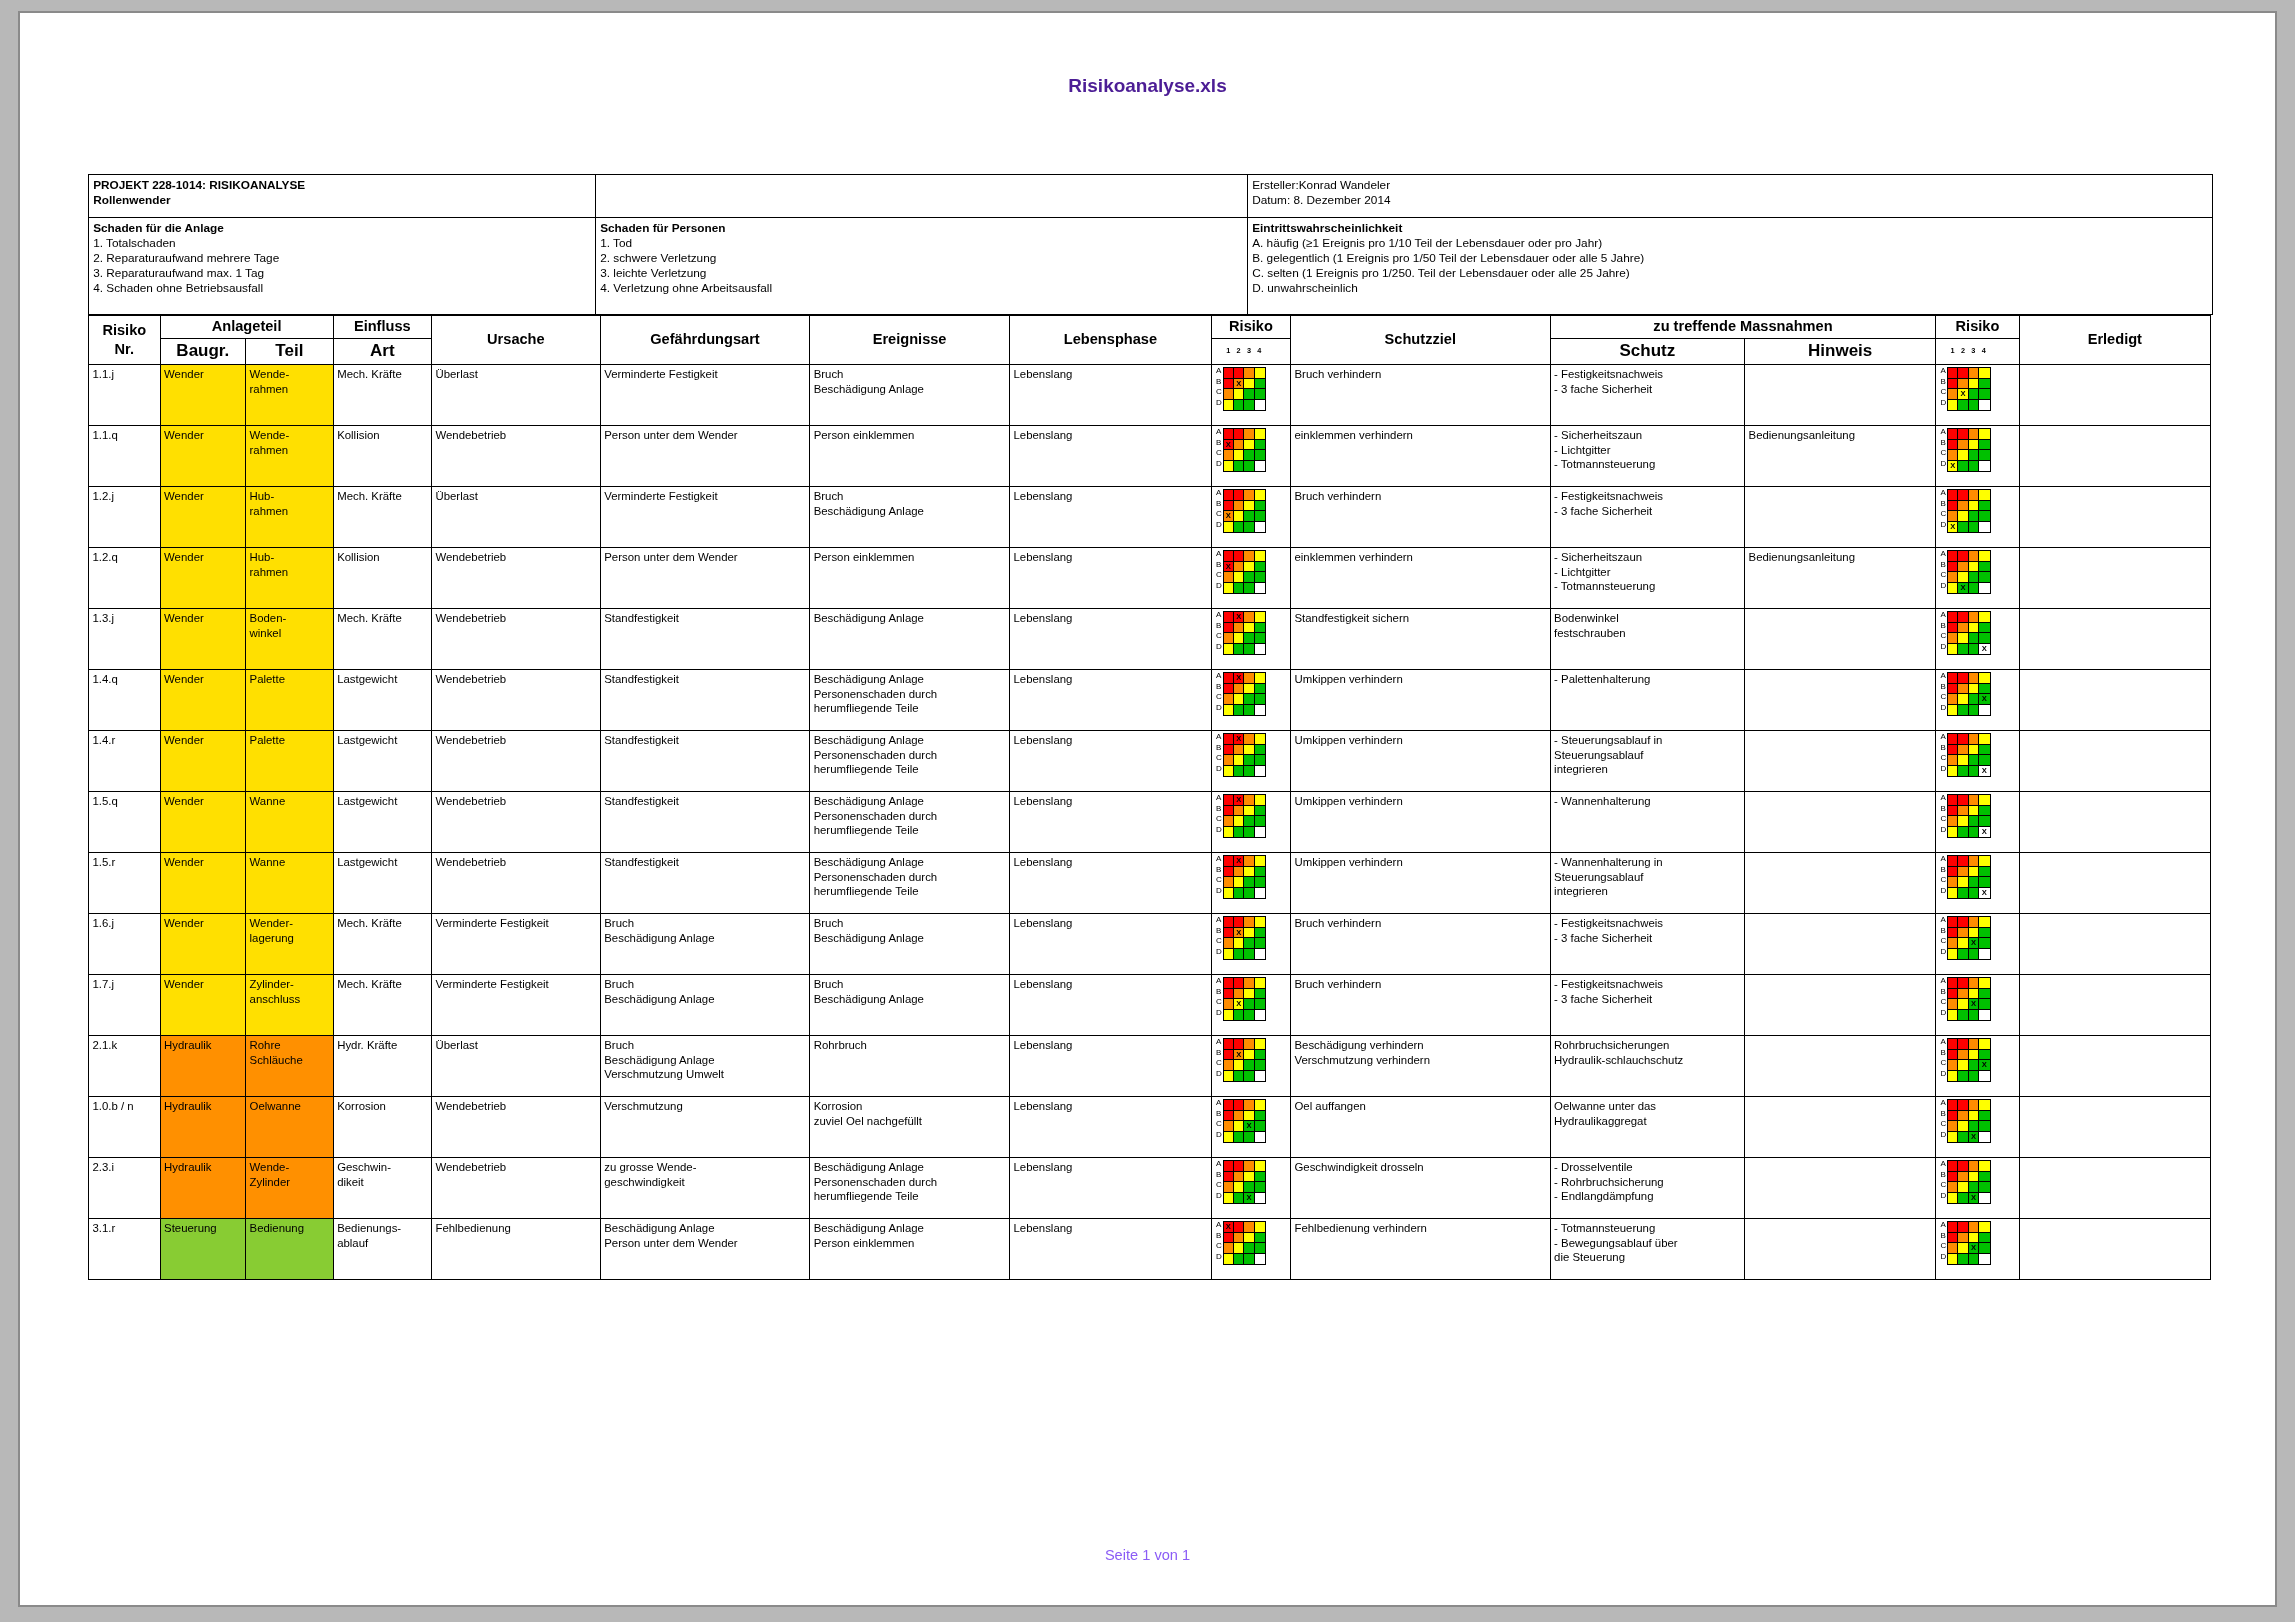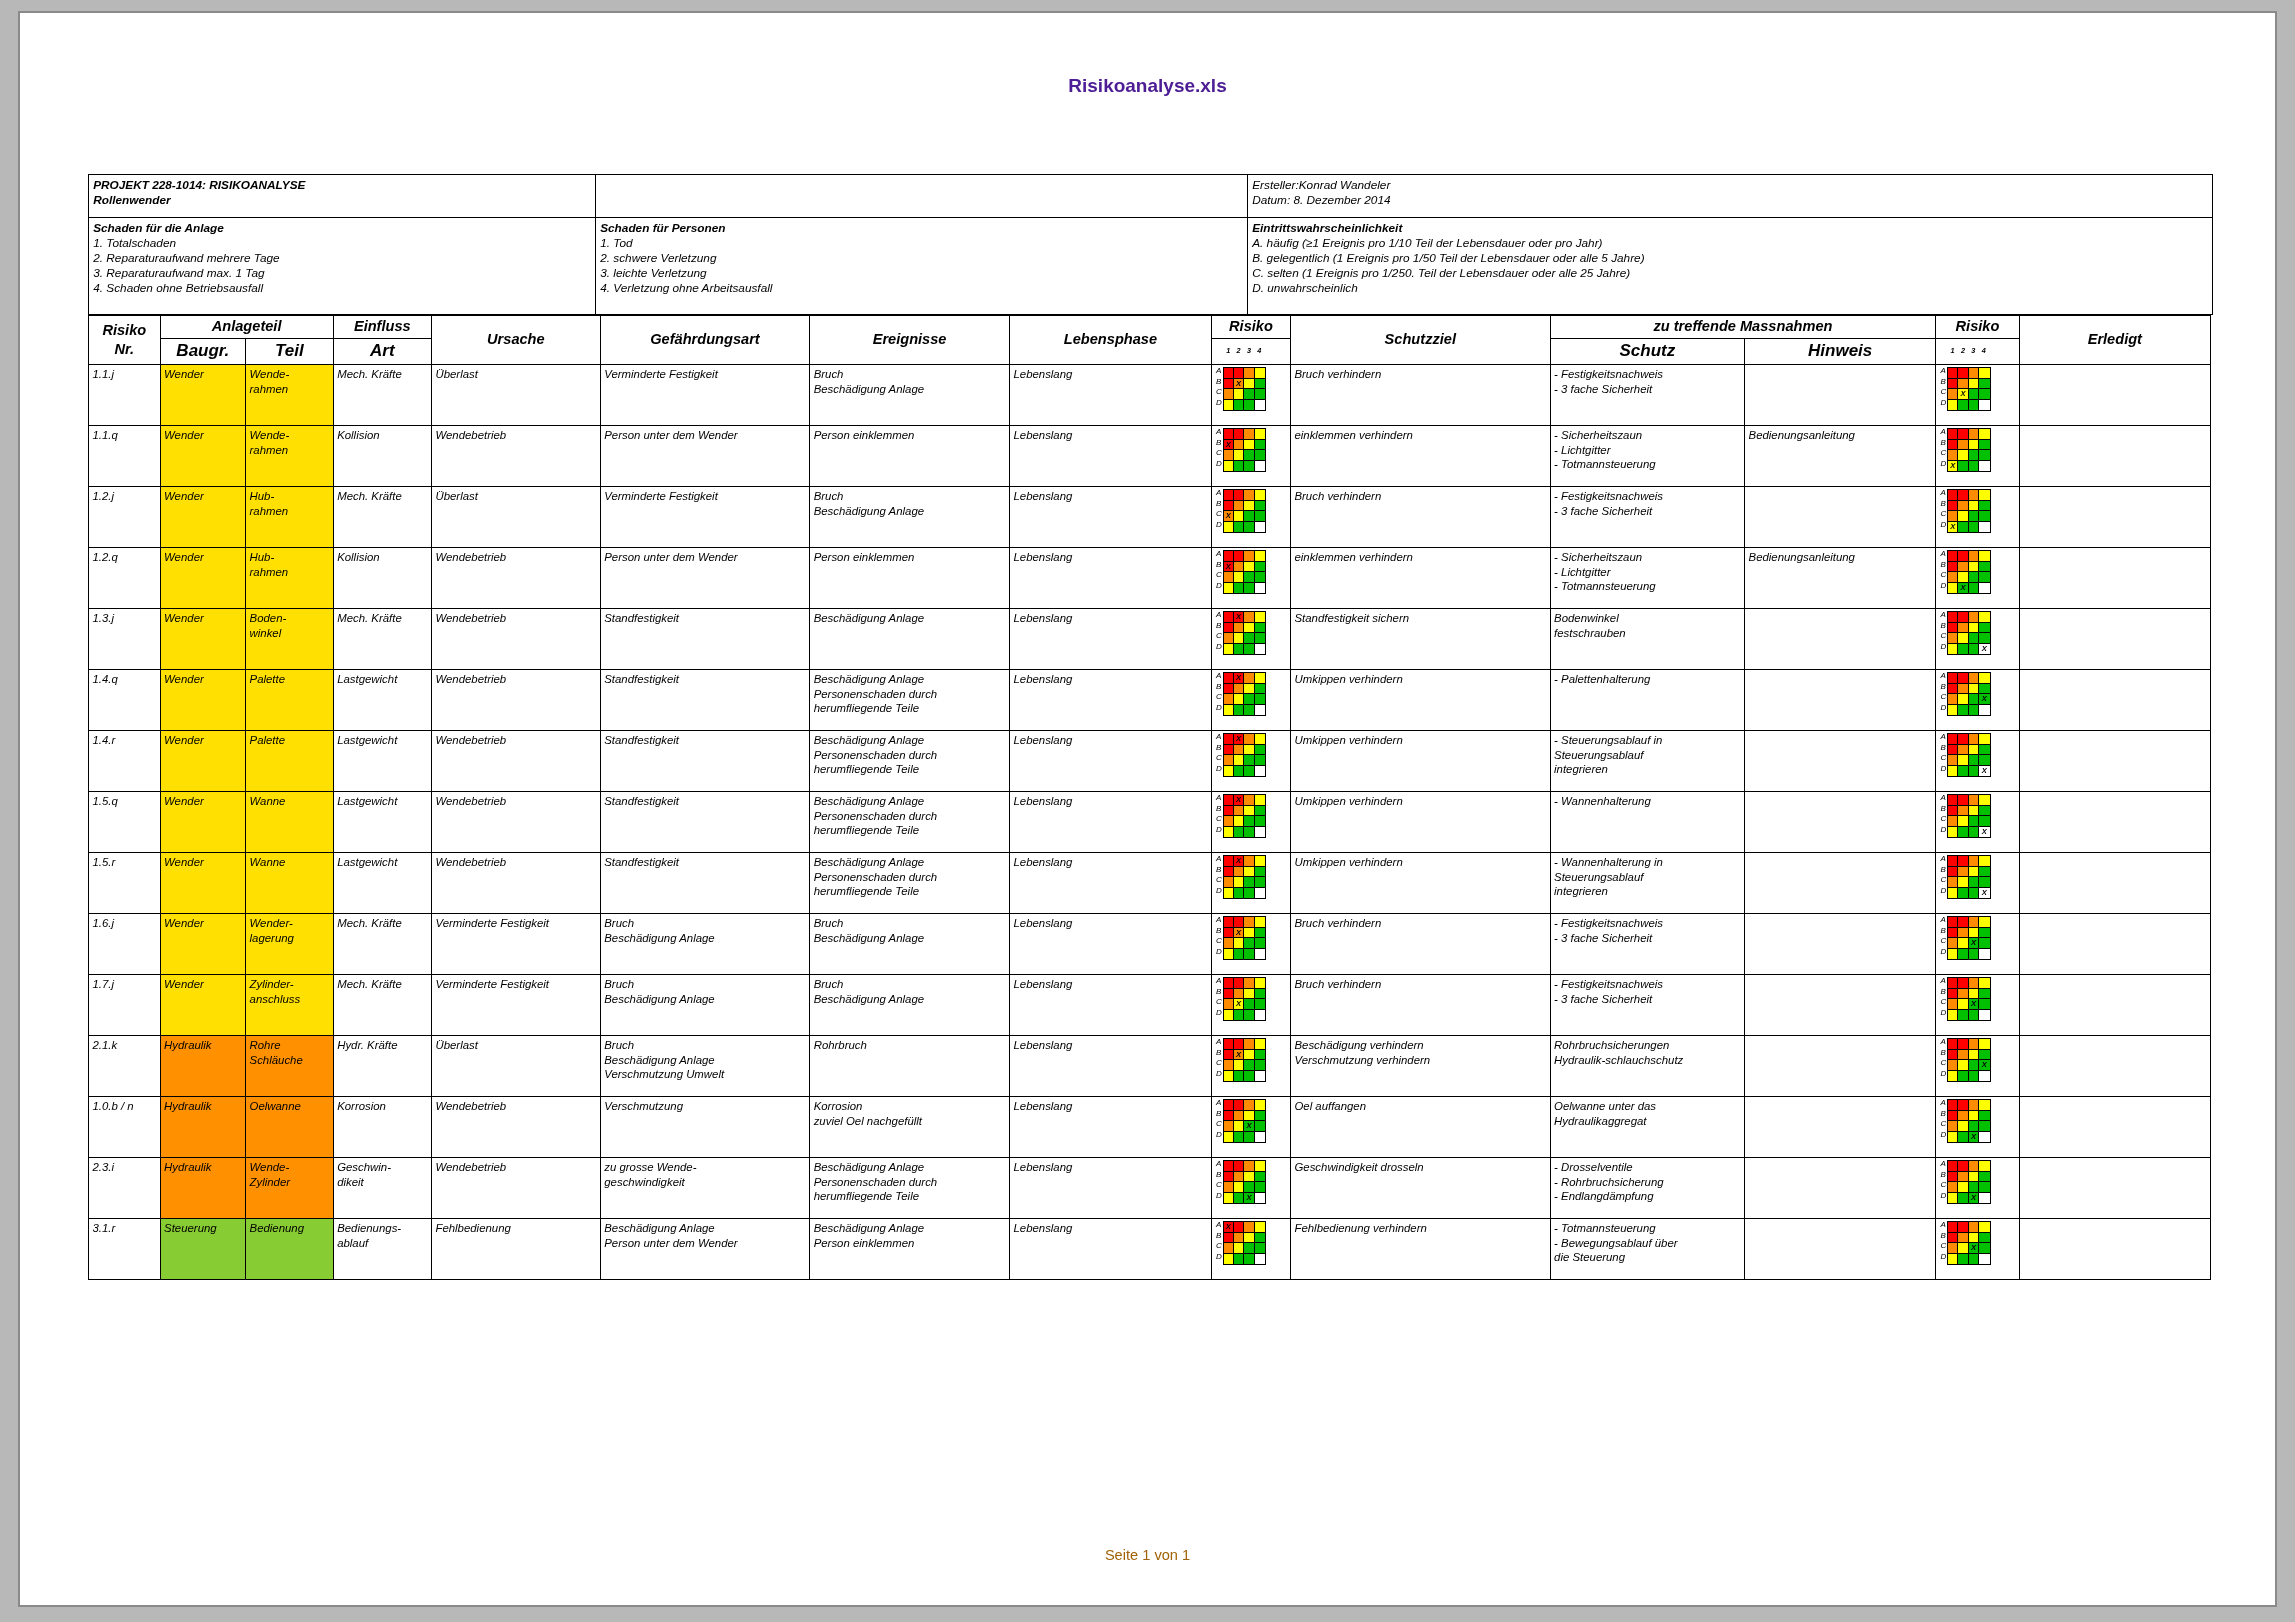--- a/index.html
+++ b/index.html
@@ -23,28 +23,27 @@
     top: 62px; left: 0; width: 100%;
     text-align: center;
     font-size: 19px; font-weight: bold;
     color: #4c1d95;
   }
   .footer {
     position: absolute;
     bottom: 42px; left: 0; width: 100%;
     text-align: center;
     font-size: 14.6px;
-    color: #a16207;
+    color: #8b5cf6;
   }
 
   .sheet {
     position: absolute;
     left: 68px; top: 161px;
     width: 2205px;
-    font-style: italic;
   }
 
   table { border-collapse: collapse; }
 
   
   .hdrblock { width: 2123px; table-layout: fixed; }
   .hdrblock td {
     border: 1.4px solid #000;
     vertical-align: top;
     padding: 2.8px 4.2px;

